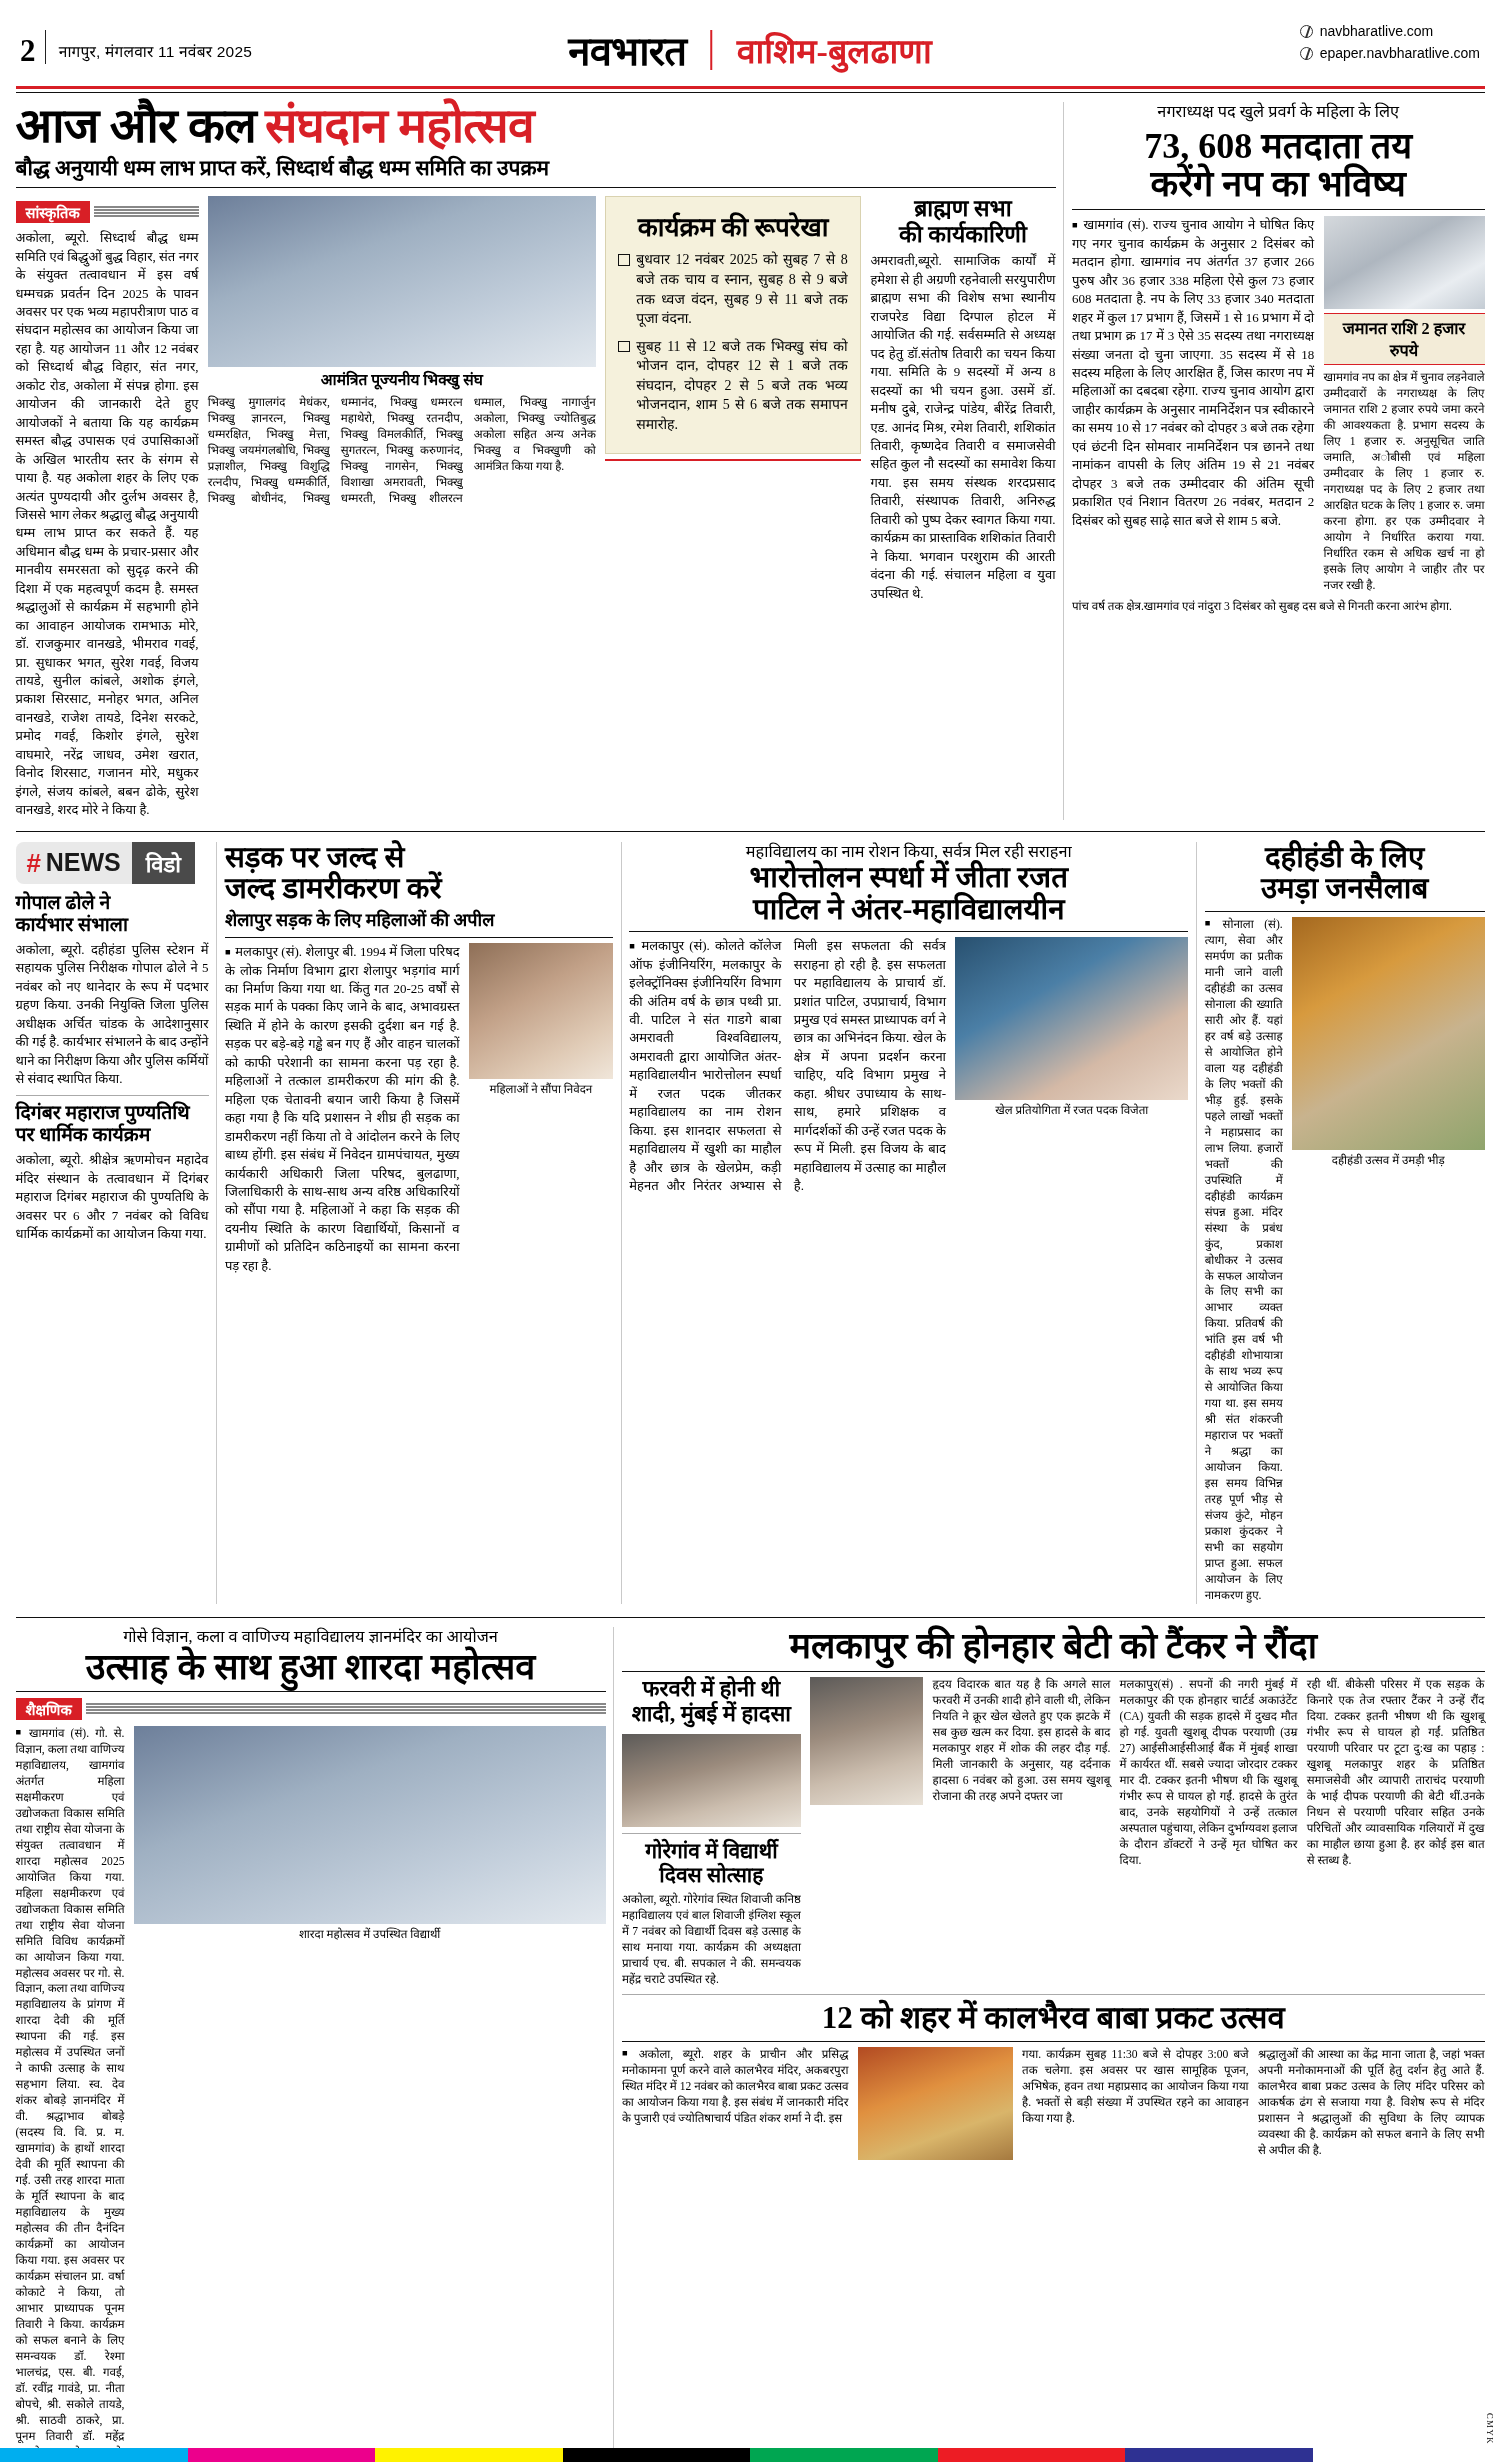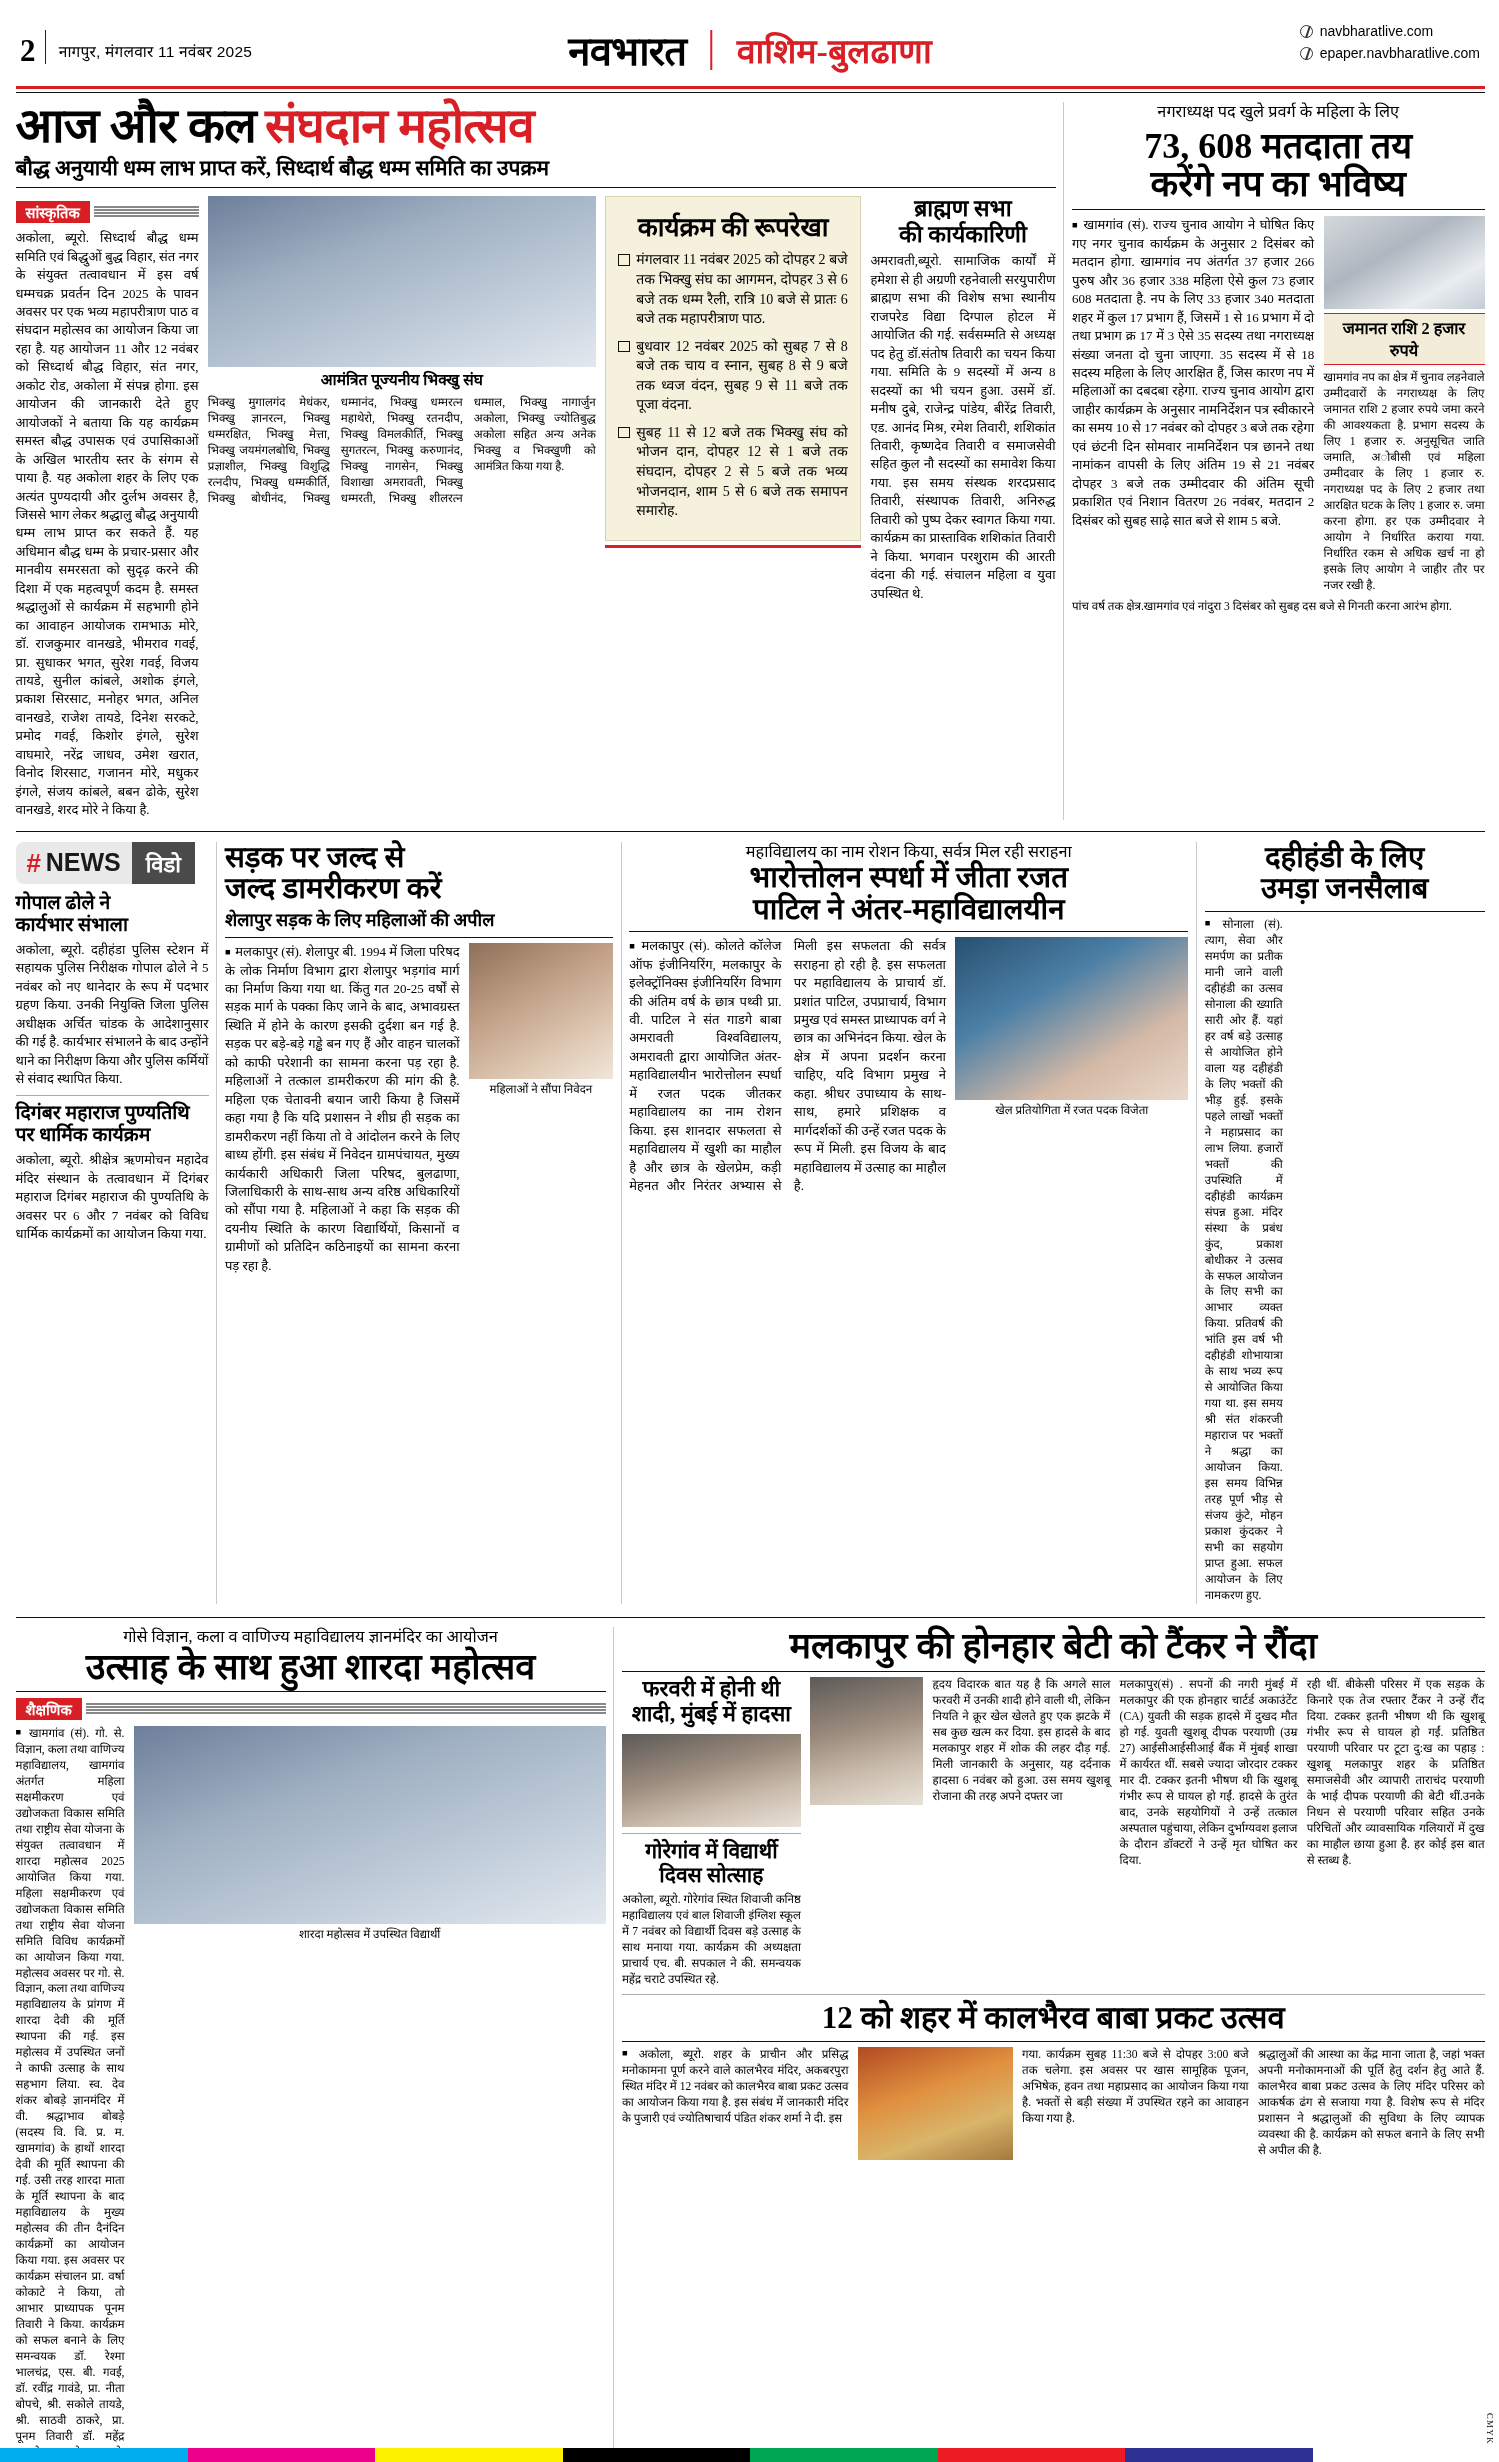--- a/index.html
+++ b/index.html
@@ -144,24 +144,20 @@
           <div class="photo group" style="height:171px;"></div>
           <div class="cap" style="font-weight:bold;font-size:15.5px;">आमंत्रित पूज्यनीय भिक्खु संघ</div>
           <div class="body tiny bodycols3 mt6">भिक्खु मुगालगंद मेधंकर, भिक्खु ज्ञानरत्न, भिक्खु धम्मरक्षित, भिक्खु मेत्ता, भिक्खु जयमंगलबोधि, भिक्खु प्रज्ञाशील, भिक्खु विशुद्धि रत्नदीप, भिक्खु धम्मकीर्ति, भिक्खु बोधीनंद, भिक्खु धम्मानंद, भिक्खु धम्मरत्न महाथेरो, भिक्खु रतनदीप, भिक्खु विमलकीर्ति, भिक्खु सुगतरत्न, भिक्खु करुणानंद, भिक्खु नागसेन, भिक्खु विशाखा अमरावती, भिक्खु धम्मरती, भिक्खु शीलरत्न धम्माल, भिक्खु नागार्जुन अकोला, भिक्खु ज्योतिबुद्ध अकोला सहित अन्य अनेक भिक्खु व भिक्खुणी को आमंत्रित किया गया है.</div>
         </div>
 
         <div style="flex:0 0 256px;">
           <div class="creambox">
             <div class="bx-title">कार्यक्रम की रूपरेखा</div>
             <div class="bullet-item">
               <div class="bx"></div>
-              <div class="tx">मंगलवार 11 नवंबर 2025 को दोपहर 2 बजे तक भिक्खु संघ का आगमन, दोपहर 3 से 6 बजे तक धम्म रैली, रात्रि 10 बजे से प्रातः 6 बजे तक महापरीत्राण पाठ.</div>
-            </div>
-            <div class="bullet-item">
-              <div class="bx"></div>
               <div class="tx">बुधवार 12 नवंबर 2025 को सुबह 7 से 8 बजे तक चाय व स्नान, सुबह 8 से 9 बजे तक ध्वज वंदन, सुबह 9 से 11 बजे तक पूजा वंदना.</div>
             </div>
             <div class="bullet-item">
               <div class="bx"></div>
               <div class="tx">सुबह 11 से 12 बजे तक भिक्खु संघ को भोजन दान, दोपहर 12 से 1 बजे तक संघदान, दोपहर 2 से 5 बजे तक भव्य भोजनदान, शाम 5 से 6 बजे तक समापन समारोह.</div>
             </div>
           </div>
           <div class="redline-btm"></div>
         </div>
 
@@ -255,20 +251,24 @@
 
     <div class="vrule"></div>
 
     <div class="col">
       <div class="hl-lg center">दहीहंडी के लिए</div>
       <div class="hl-lg center">उमड़ा जनसैलाब</div>
       <div style="height:0.8px;background:#111;margin:5.4px 0;"></div>
       <div class="flexrow">
         <div style="flex:0 0 78px;">
           <div class="body tiny sq">सोनाला (सं). त्याग, सेवा और समर्पण का प्रतीक मानी जाने वाली दहीहंडी का उत्सव सोनाला की ख्याति सारी ओर हैं. यहां हर वर्ष बड़े उत्साह से आयोजित होने वाला यह दहीहंडी के लिए भक्तों की भीड़ हुई. इसके पहले लाखों भक्तों ने महाप्रसाद का लाभ लिया. हजारों भक्तों की उपस्थिति में दहीहंडी कार्यक्रम संपन्न हुआ. मंदिर संस्था के प्रबंध कुंद, प्रकाश बोधीकर ने उत्सव के सफल आयोजन के लिए सभी का आभार व्यक्त किया. प्रतिवर्ष की भांति इस वर्ष भी दहीहंडी शोभायात्रा के साथ भव्य रूप से आयोजित किया गया था. इस समय श्री संत शंकरजी महाराज पर भक्तों ने श्रद्धा का आयोजन किया. इस समय विभिन्न तरह पूर्ण भीड़ से संजय कुंटे, मोहन प्रकाश कुंदकर ने सभी का सहयोग प्राप्त हुआ. सफल आयोजन के लिए नामकरण हुए.</div>
+        </div>
+        <div style="flex:1;">
+          <div class="photo crowd" style="height:233px;"></div>
+          <div class="cap">दहीहंडी उत्सव में उमड़ी भीड़</div>
         </div>
       </div>
     </div>
   </div>
 
   <div class="hr-blk" style="margin:12.4px 15.5px 9.3px;"></div>
 
   <div class="cols">
 
     <div class="col" style="flex:0 0 590px;">

